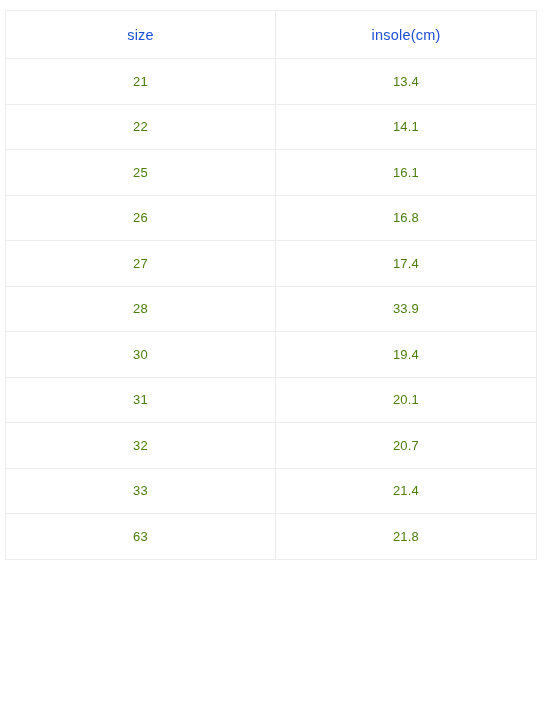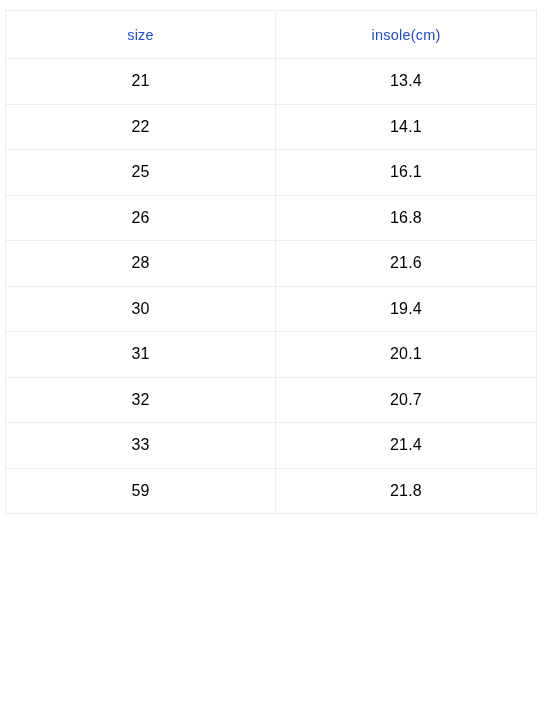--- a/index.html
+++ b/index.html
@@ -49,22 +49,22 @@
   table.size-table thead th {
     border-top: 1px solid #ededed;
     height: 47px;
     font-size: 14.5px;
     color: #1d4ed8;
     letter-spacing: 0.2px;
   }
 
   table.size-table tbody td {
     height: 44.5px;
-    font-size: 16px;
-    color: #000000;
+    font-size: 13px;
+    color: #4d7c0f;
     letter-spacing: 0.2px;
   }
 </style>
 </head>
 <body>
 
 <div class="size-table-wrap">
   <table class="size-table">
     <colgroup>
       <col class="col-size">
@@ -87,38 +87,42 @@
         </tr>
         <tr>
           <td>25</td>
           <td>16.1</td>
         </tr>
         <tr>
           <td>26</td>
           <td>16.8</td>
         </tr>
         <tr>
+          <td>27</td>
+          <td>17.4</td>
+        </tr>
+        <tr>
           <td>28</td>
-          <td>21.6</td>
+          <td>33.9</td>
         </tr>
         <tr>
           <td>30</td>
           <td>19.4</td>
         </tr>
         <tr>
           <td>31</td>
           <td>20.1</td>
         </tr>
         <tr>
           <td>32</td>
           <td>20.7</td>
         </tr>
         <tr>
           <td>33</td>
           <td>21.4</td>
         </tr>
         <tr>
-          <td>59</td>
+          <td>63</td>
           <td>21.8</td>
         </tr>
       </tbody>
   </table>
 </div>
 
 </body></html>

